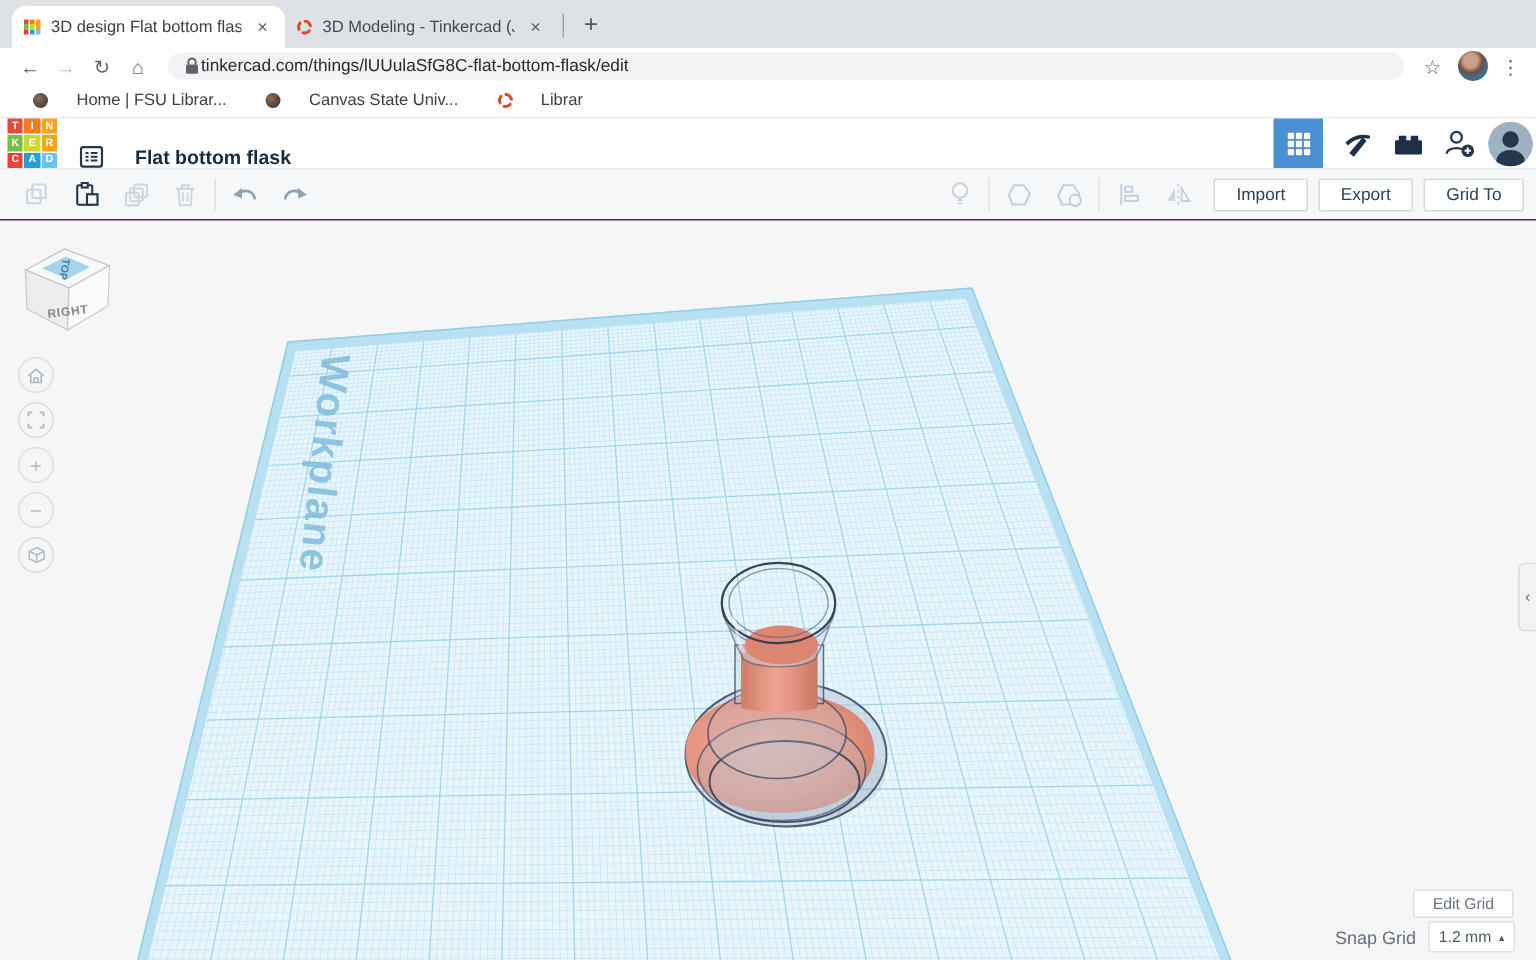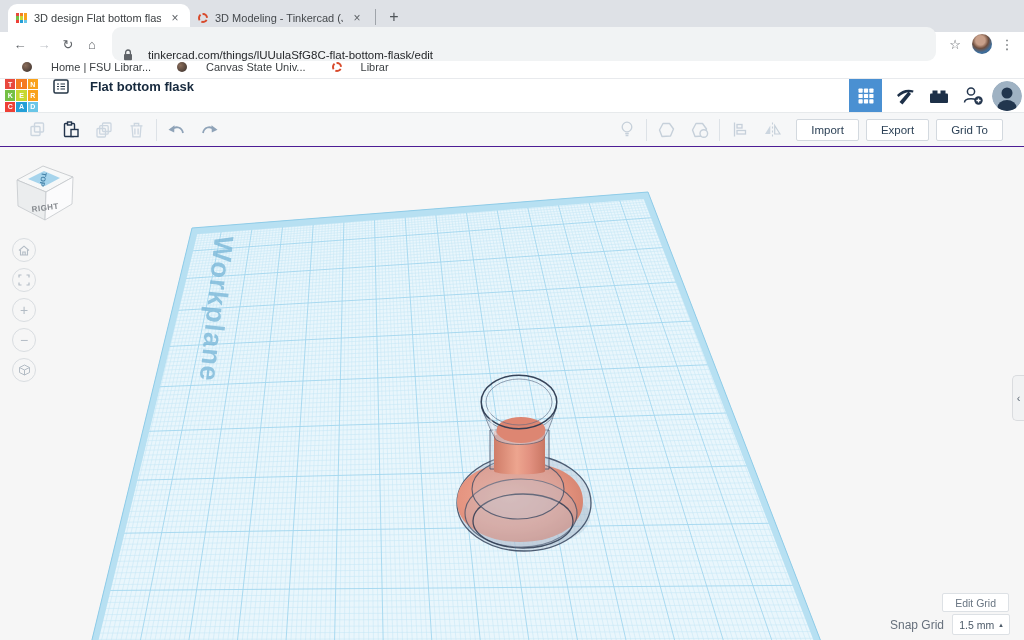--- a/index.html
+++ b/index.html
@@ -23,50 +23,50 @@
   .fav-grid span{display:block;}
   .canvas-fav{width:10px;height:10px;border-radius:50%;border:2px dashed #d8492a;
               box-sizing:border-box;flex:none;}
   .fsu-fav{width:10px;height:10px;border-radius:50%;flex:none;
            background:radial-gradient(circle at 35% 35%, #8a6d5a, #4b3d36 75%);}
 
   
   .chrome-bar{height:24px;background:#fff;display:flex;align-items:center;padding:0 10px;gap:4px;}
   .nav-ic{width:20px;text-align:center;font-size:13px;color:#5f6368;flex:none;}
   .nav-ic.disabled{color:#c0c4c9;}
-  .urlbar{flex:1;height:34px;border-radius:9px;background:#f1f3f4;display:flex;align-items:flex-end;
-          gap:15px;padding:0 11px;margin:0 6px;}
+  .urlbar{flex:1;height:18px;border-radius:9px;background:#f1f3f4;display:flex;align-items:center;
+          gap:1px;padding:0 11px;margin:0 6px;}
   .url-text{font-size:11.5px;color:#26282b;white-space:nowrap;overflow:hidden;}
   .star{font-size:13px;color:#5f6368;width:18px;text-align:center;}
   .b-avatar{width:20px;height:20px;border-radius:50%;flex:none;margin:0 4px;
      background:radial-gradient(circle at 42% 32%, #c9a08a 0 26%, #6f4f3f 45%, #3e6f9e 68%, #27415c);}
   .dots{font-size:13px;color:#5f6368;width:14px;text-align:center;}
 
   
   .bookmarks{height:22px;background:#fff;display:flex;align-items:center;padding:0 22px;gap:26px;
              border-bottom:1px solid #e8eaed;}
   .bm{display:flex;align-items:center;gap:19px;font-size:11px;color:#3c4043;}
 
   
   .tc-header{height:33px;background:#fff;border-bottom:1px solid #e7eaec;display:flex;
-             align-items:flex-start;padding-left:5px;}
+             align-items:flex-end;padding-left:5px;}
   .logo{width:33px;height:33px;display:grid;grid-template-columns:repeat(3,1fr);
         grid-template-rows:repeat(3,1fr);gap:1px;flex:none;}
   .logo span{display:flex;align-items:center;justify-content:center;color:#fff;
              font-size:7px;font-weight:bold;}
   .hd-ic{width:34px;display:flex;justify-content:center;align-items:center;flex:none;}
   .tc-title{margin-left:12px;font-size:13px;font-weight:bold;color:#16293d;}
   .hd-right{margin-left:auto;display:flex;align-items:center;height:100%;}
   .grid-btn{width:33px;height:33px;background:#4a90d2;display:flex;align-items:center;
             justify-content:center;flex:none;margin-right:6px;}
   .tc-avatar{width:30px;height:30px;border-radius:50%;overflow:hidden;flex:none;margin:0 2px;}
 
   
   .tc-toolbar{height:33px;background:#f6f7f8;border-bottom:3px solid #4c1d95;display:flex;
-              align-items:center;padding:0 21px;}
+              align-items:center;padding:0 8px;}
   .tool{width:33px;height:24px;display:flex;align-items:center;justify-content:center;flex:none;}
   .tsep{width:1px;height:22px;background:#dde2e7;margin:0 3px;flex:none;}
   .tb-right{margin-left:auto;display:flex;align-items:center;}
   .tc-btn{height:22px;padding:0 14px;background:#fff;border:1px solid #d3d9df;border-radius:2px;
           font-size:11.5px;color:#2d4257;display:flex;align-items:center;margin-left:7px;
           font-family:"Liberation Sans",sans-serif;}
 
   
   .canvas3d{position:absolute;left:0;right:0;top:147px;bottom:0;background:#f6f6f6;overflow:hidden;}
   #scene{position:absolute;inset:0;}
@@ -382,18 +382,18 @@
         </svg>
       </button>
     </div>
 
     <div class="collapse-tab">‹</div>
 
     <button class="edit-grid">Edit Grid</button>
     <div class="snap-row">
       <span class="snap-label">Snap Grid</span>
       <div class="snap-select">
-        <span>1.5 mm</span>
+        <span>1.2 mm</span>
         <span class="snap-caret">▴</span>
       </div>
     </div>
   </div>
 </div>
 
 </body></html>

